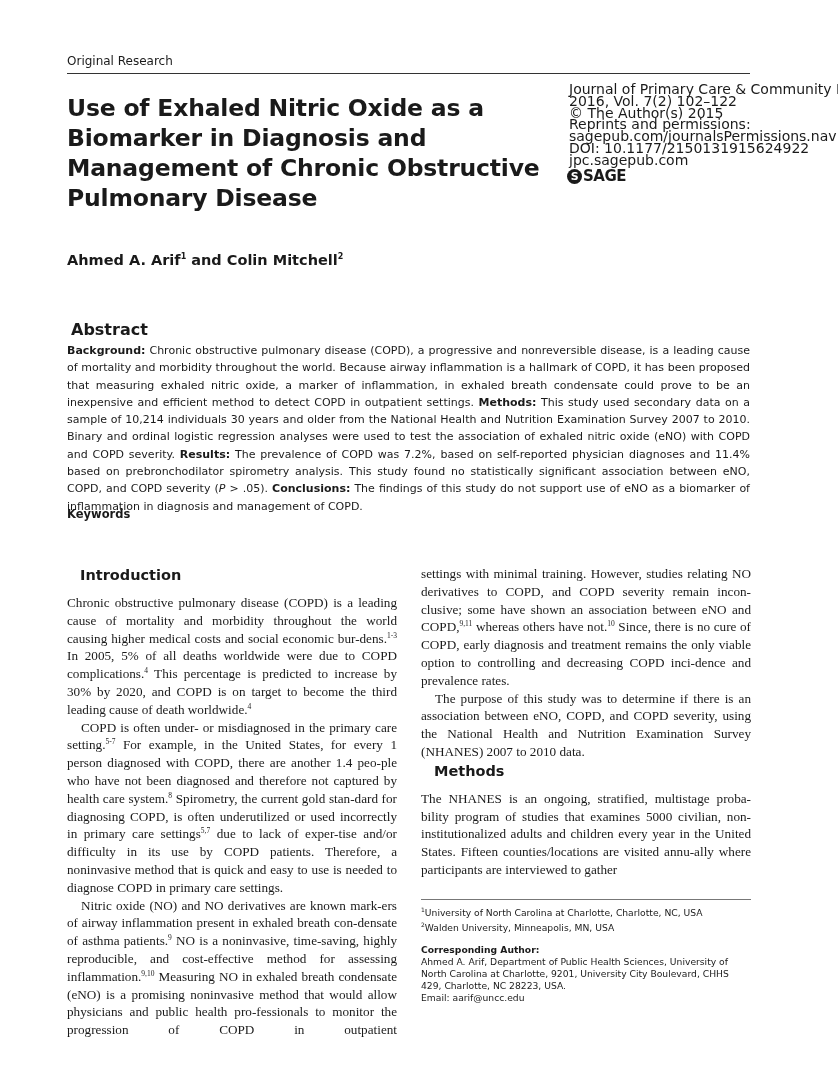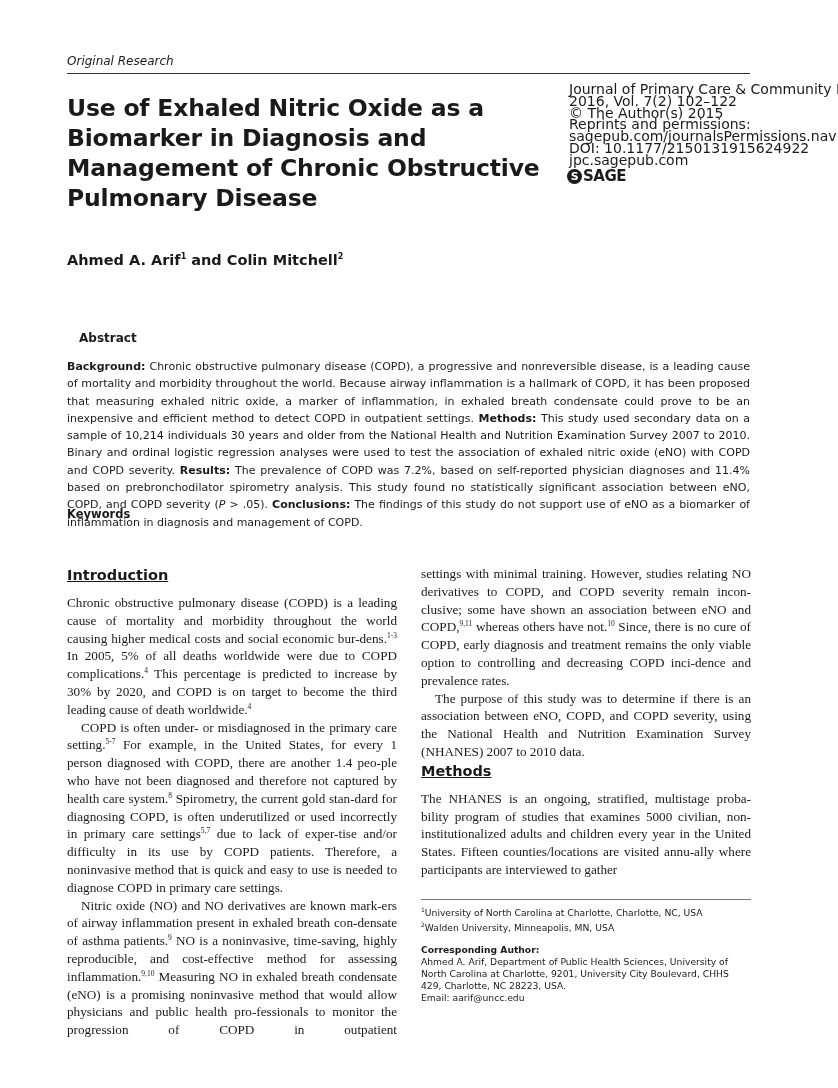--- a/index.html
+++ b/index.html
@@ -1,46 +1,46 @@
 <!DOCTYPE html>
 <html><head>
 <meta charset="utf-8">
 <style>
   html, body { margin: 0; padding: 0; background: #ffffff; }
   body { width: 838px; height: 1088px; position: relative; overflow: hidden; color: #1a1a1a; }
   .sans { font-family: "DejaVu Sans", "Liberation Sans", sans-serif; }
   .serif { font-family: "Liberation Serif", "DejaVu Serif", serif; }
 
-  .section-label { position: absolute; left: 67px; top: 54px; font-size: 12px; font-style: italic; }
+  .section-label { position: absolute; left: 67px; top: 54px; font-size: 12px; }
   .header-rule { position: absolute; left: 67px; top: 73px; width: 683px; height: 1px; background: #333; }
 
   .title { position: absolute; left: 67px; top: 93px; width: 500px; margin: 0; font-size: 23.5px; font-weight: bold; line-height: 30px; letter-spacing: -0.2px; }
 
   .journal-info { position: absolute; left: 569px; top: 84px; font-size: 14px; line-height: 11.8px; }
   .journal-info div { white-space: nowrap; }
   .sage-logo { position: absolute; left: 567px; top: 167px; display: flex; align-items: center; font-size: 15px; font-weight: bold; letter-spacing: -0.5px; }
   .sage-mark { width: 15px; height: 15px; border-radius: 50%; background: #1a1a1a; color: #fff; font-size: 11px; display: inline-flex; align-items: center; justify-content: center; margin-right: 1px; }
 
   .authors { position: absolute; left: 67px; top: 252px; font-size: 14.5px; font-weight: bold; }
   .authors sup { font-size: 8px; }
 
   .abstract { position: absolute; left: 67px; top: 318px; width: 683px; font-size: 11px; line-height: 17.3px; text-align: justify; }
-  .abstract h3 { margin: 12px; font-size: 12px; font-weight: bold; line-height: 16px; }
+  .abstract h3 { margin: 4px; font-size: 16px; font-weight: bold; line-height: 16px; }
   .abstract p { margin: 0; }
   .abstract b { font-weight: bold; }
 
   .keywords { position: absolute; left: 67px; top: 506px; width: 683px; font-size: 11px; line-height: 17px; }
   .keywords h3 { margin: 0; font-size: 11.5px; font-weight: bold; }
   .keywords p { margin: 0; }
 
   .col { position: absolute; top: 565px; width: 330px; }
   .col-left { left: 67px; }
   .col-right { left: 421px; }
 
-  h2.sec { margin: 0 0 9px 0; font-size: 14.5px; font-weight: bold; line-height: 20px; text-decoration: underline; }
+  h2.sec { margin: 0 0 9px 13px; font-size: 14.5px; font-weight: bold; line-height: 20px; }
   .body-text { font-size: 13.2px; line-height: 17.8px; text-align: justify; margin: 0; hyphens: manual; }
   .body-text.indent { text-indent: 14px; }
   .body-text sup { font-size: 7.5px; line-height: 0; }
 
   .methods-head { margin-top: 22px; }
 
   .foot-rule { position: absolute; left: 421px; top: 899px; width: 330px; height: 1px; background: #777; }
   .footnotes { position: absolute; left: 421px; top: 904px; width: 330px; font-size: 9.2px; line-height: 12.2px; }
   .footnotes p { margin: 0; }
   .footnotes sup { font-size: 6px; }

